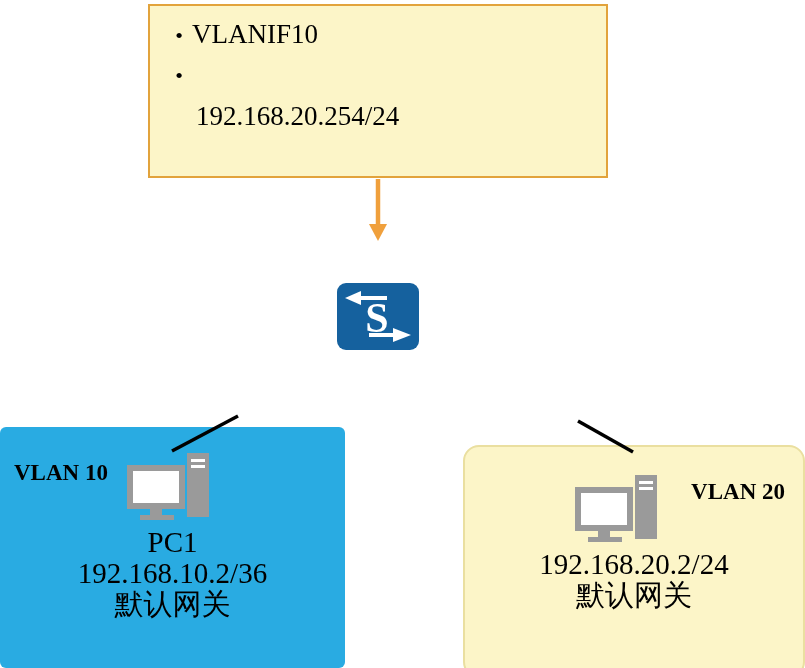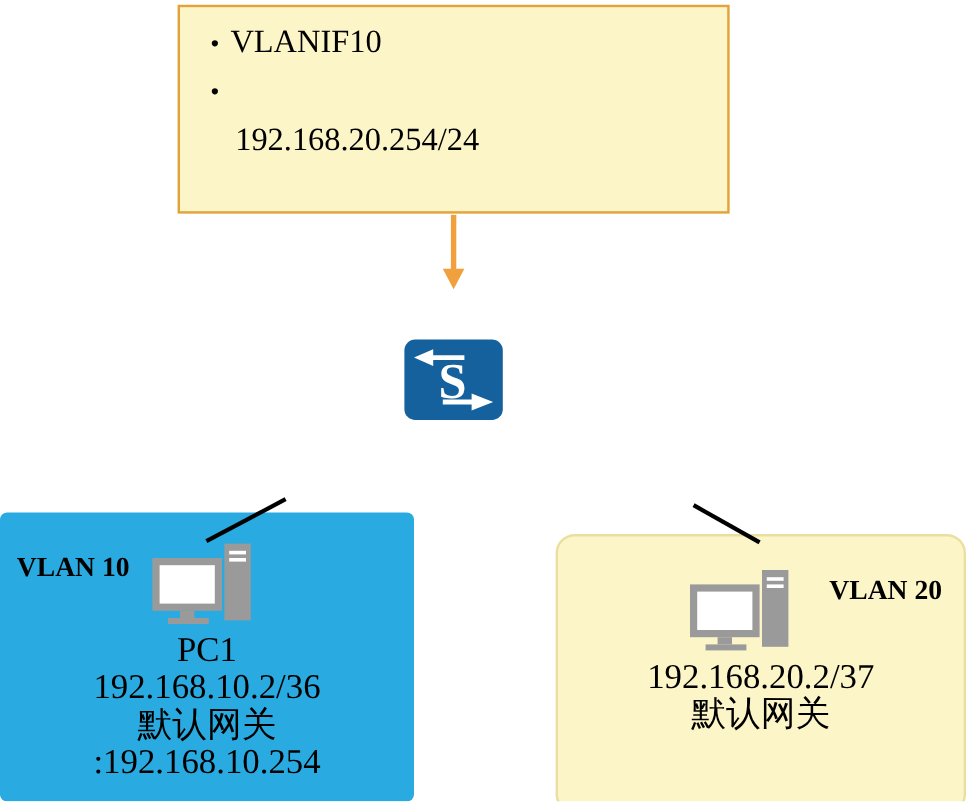--- a/index.html
+++ b/index.html
@@ -101,36 +101,35 @@
         <rect x="2" y="14" width="58" height="44" fill="#9A9A9A"></rect>
         <rect x="8" y="20" width="46" height="32" fill="#ffffff"></rect>
         <rect x="25" y="58" width="12" height="6" fill="#9A9A9A"></rect>
         <rect x="15" y="64" width="34" height="5" fill="#9A9A9A"></rect>
       </svg>
     </div>
     <div class="pc-text">
       <div>PC1</div>
       <div>192.168.10.2/36</div>
       <div>默认网关</div>
-      <div>:192.168.10.254</div>
     </div>
   </div>
 
   <div class="vlan-box vlan20">
     <div class="vlan-label">VLAN 20</div>
     <div class="pc-icon">
       <svg width="92" height="78" viewBox="0 0 92 78">
         <rect x="62" y="2" width="22" height="64" fill="#9A9A9A"></rect>
         <rect x="66" y="8" width="14" height="3" fill="#ffffff"></rect>
         <rect x="66" y="14" width="14" height="3" fill="#ffffff"></rect>
         <rect x="2" y="14" width="58" height="44" fill="#9A9A9A"></rect>
         <rect x="8" y="20" width="46" height="32" fill="#ffffff"></rect>
         <rect x="25" y="58" width="12" height="6" fill="#9A9A9A"></rect>
         <rect x="15" y="64" width="34" height="5" fill="#9A9A9A"></rect>
       </svg>
     </div>
     <div class="pc-text">
-      <div>192.168.20.2/37</div>
+      <div>192.168.20.2/24</div>
       <div>默认网关</div>
     </div>
   </div>
 
 </div>
 
 </body></html>

